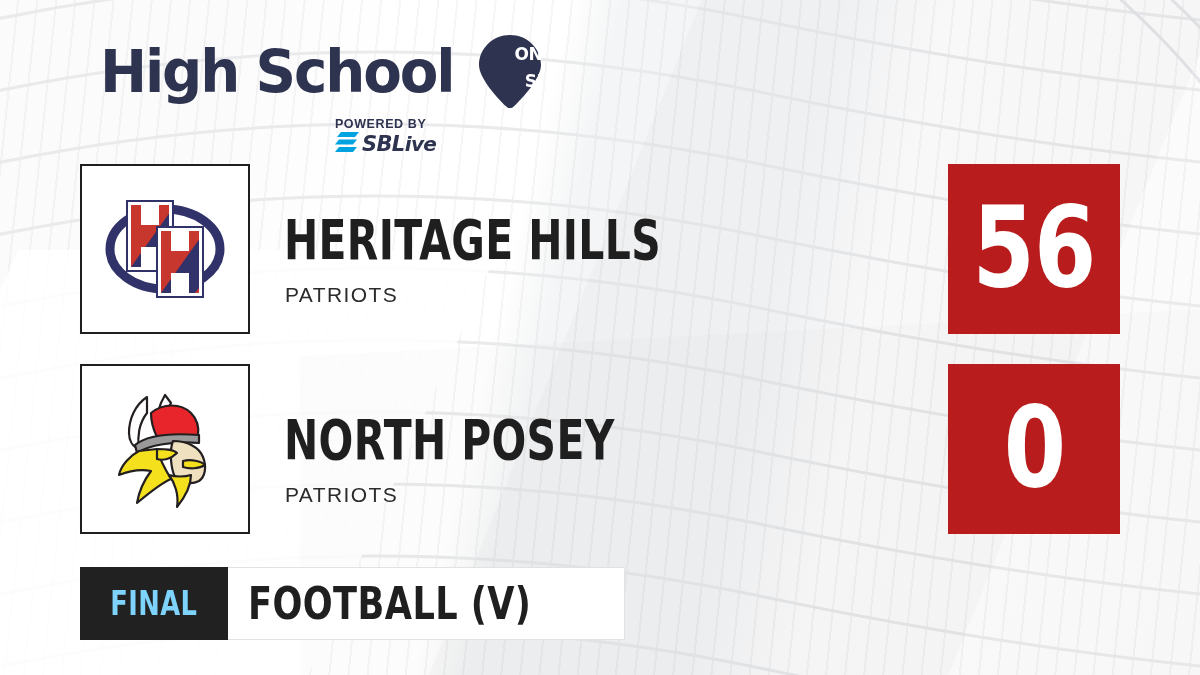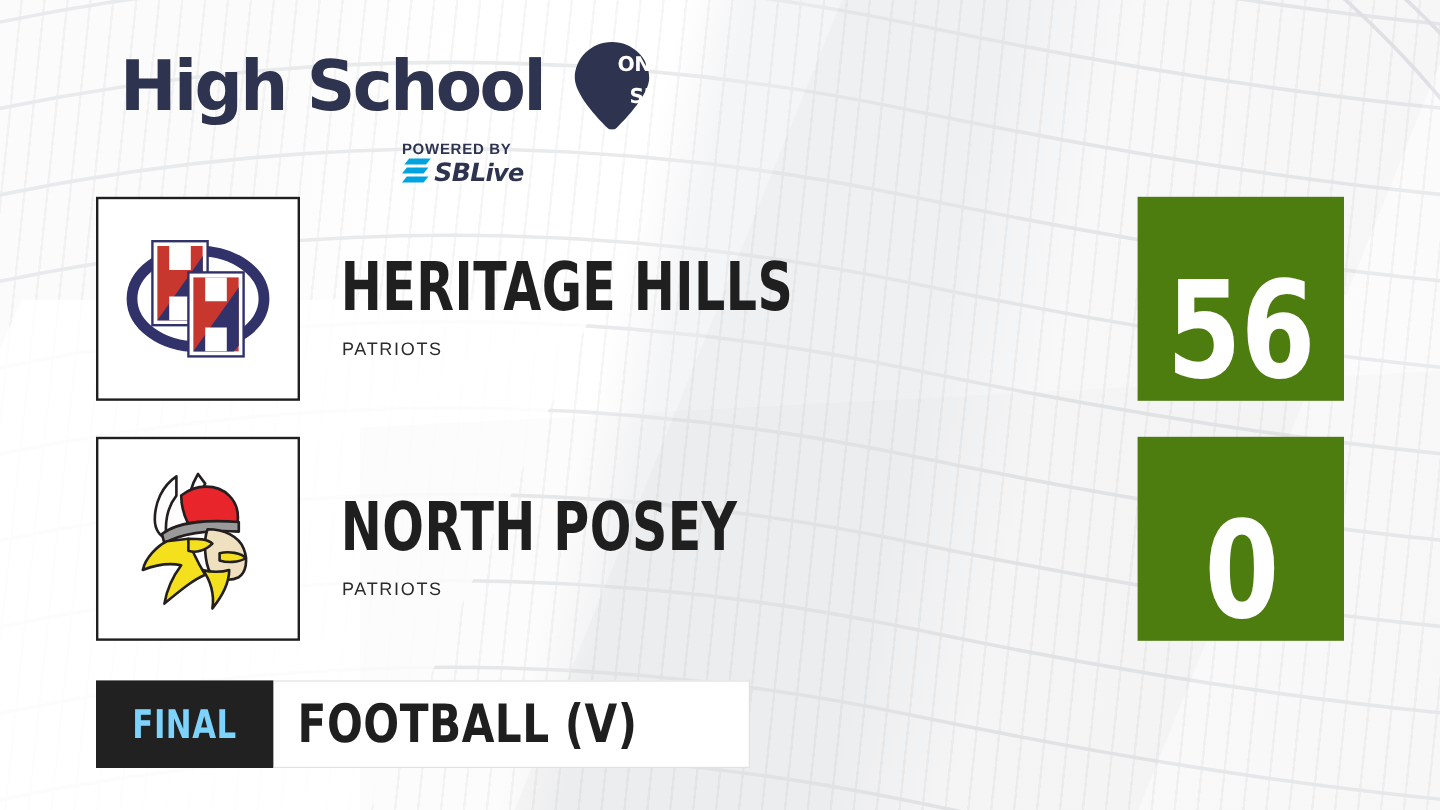--- a/index.html
+++ b/index.html
@@ -115,32 +115,32 @@
     letter-spacing:0.5px;
     color:#1f1f1f;
     line-height:1;
     white-space:nowrap;
     transform:scaleX(0.73);
     transform-origin:left center;
   }
   .team-mascot {
     position:absolute;
     font-family:"Liberation Sans", sans-serif;
-    font-size:15px;
+    font-size:21px;
     letter-spacing:1.4px;
     color:#2b2b2b;
     line-height:1;
     white-space:nowrap;
   }
 
   .score-box {
     position:absolute;
     width:172px; height:170px;
-    background:#4d7c0f;
-    display:flex; align-items:flex-end; justify-content:center;
+    background:#b91c1c;
+    display:flex; align-items:center; justify-content:center;
   }
   .score-val {
     font-family:"DejaVu Sans", sans-serif;
     font-weight:bold;
     font-size:112px;
     color:#ffffff;
     line-height:1;
     letter-spacing:-1px;
     transform:scaleX(0.80) translateY(-2px);
     transform-origin:center;

